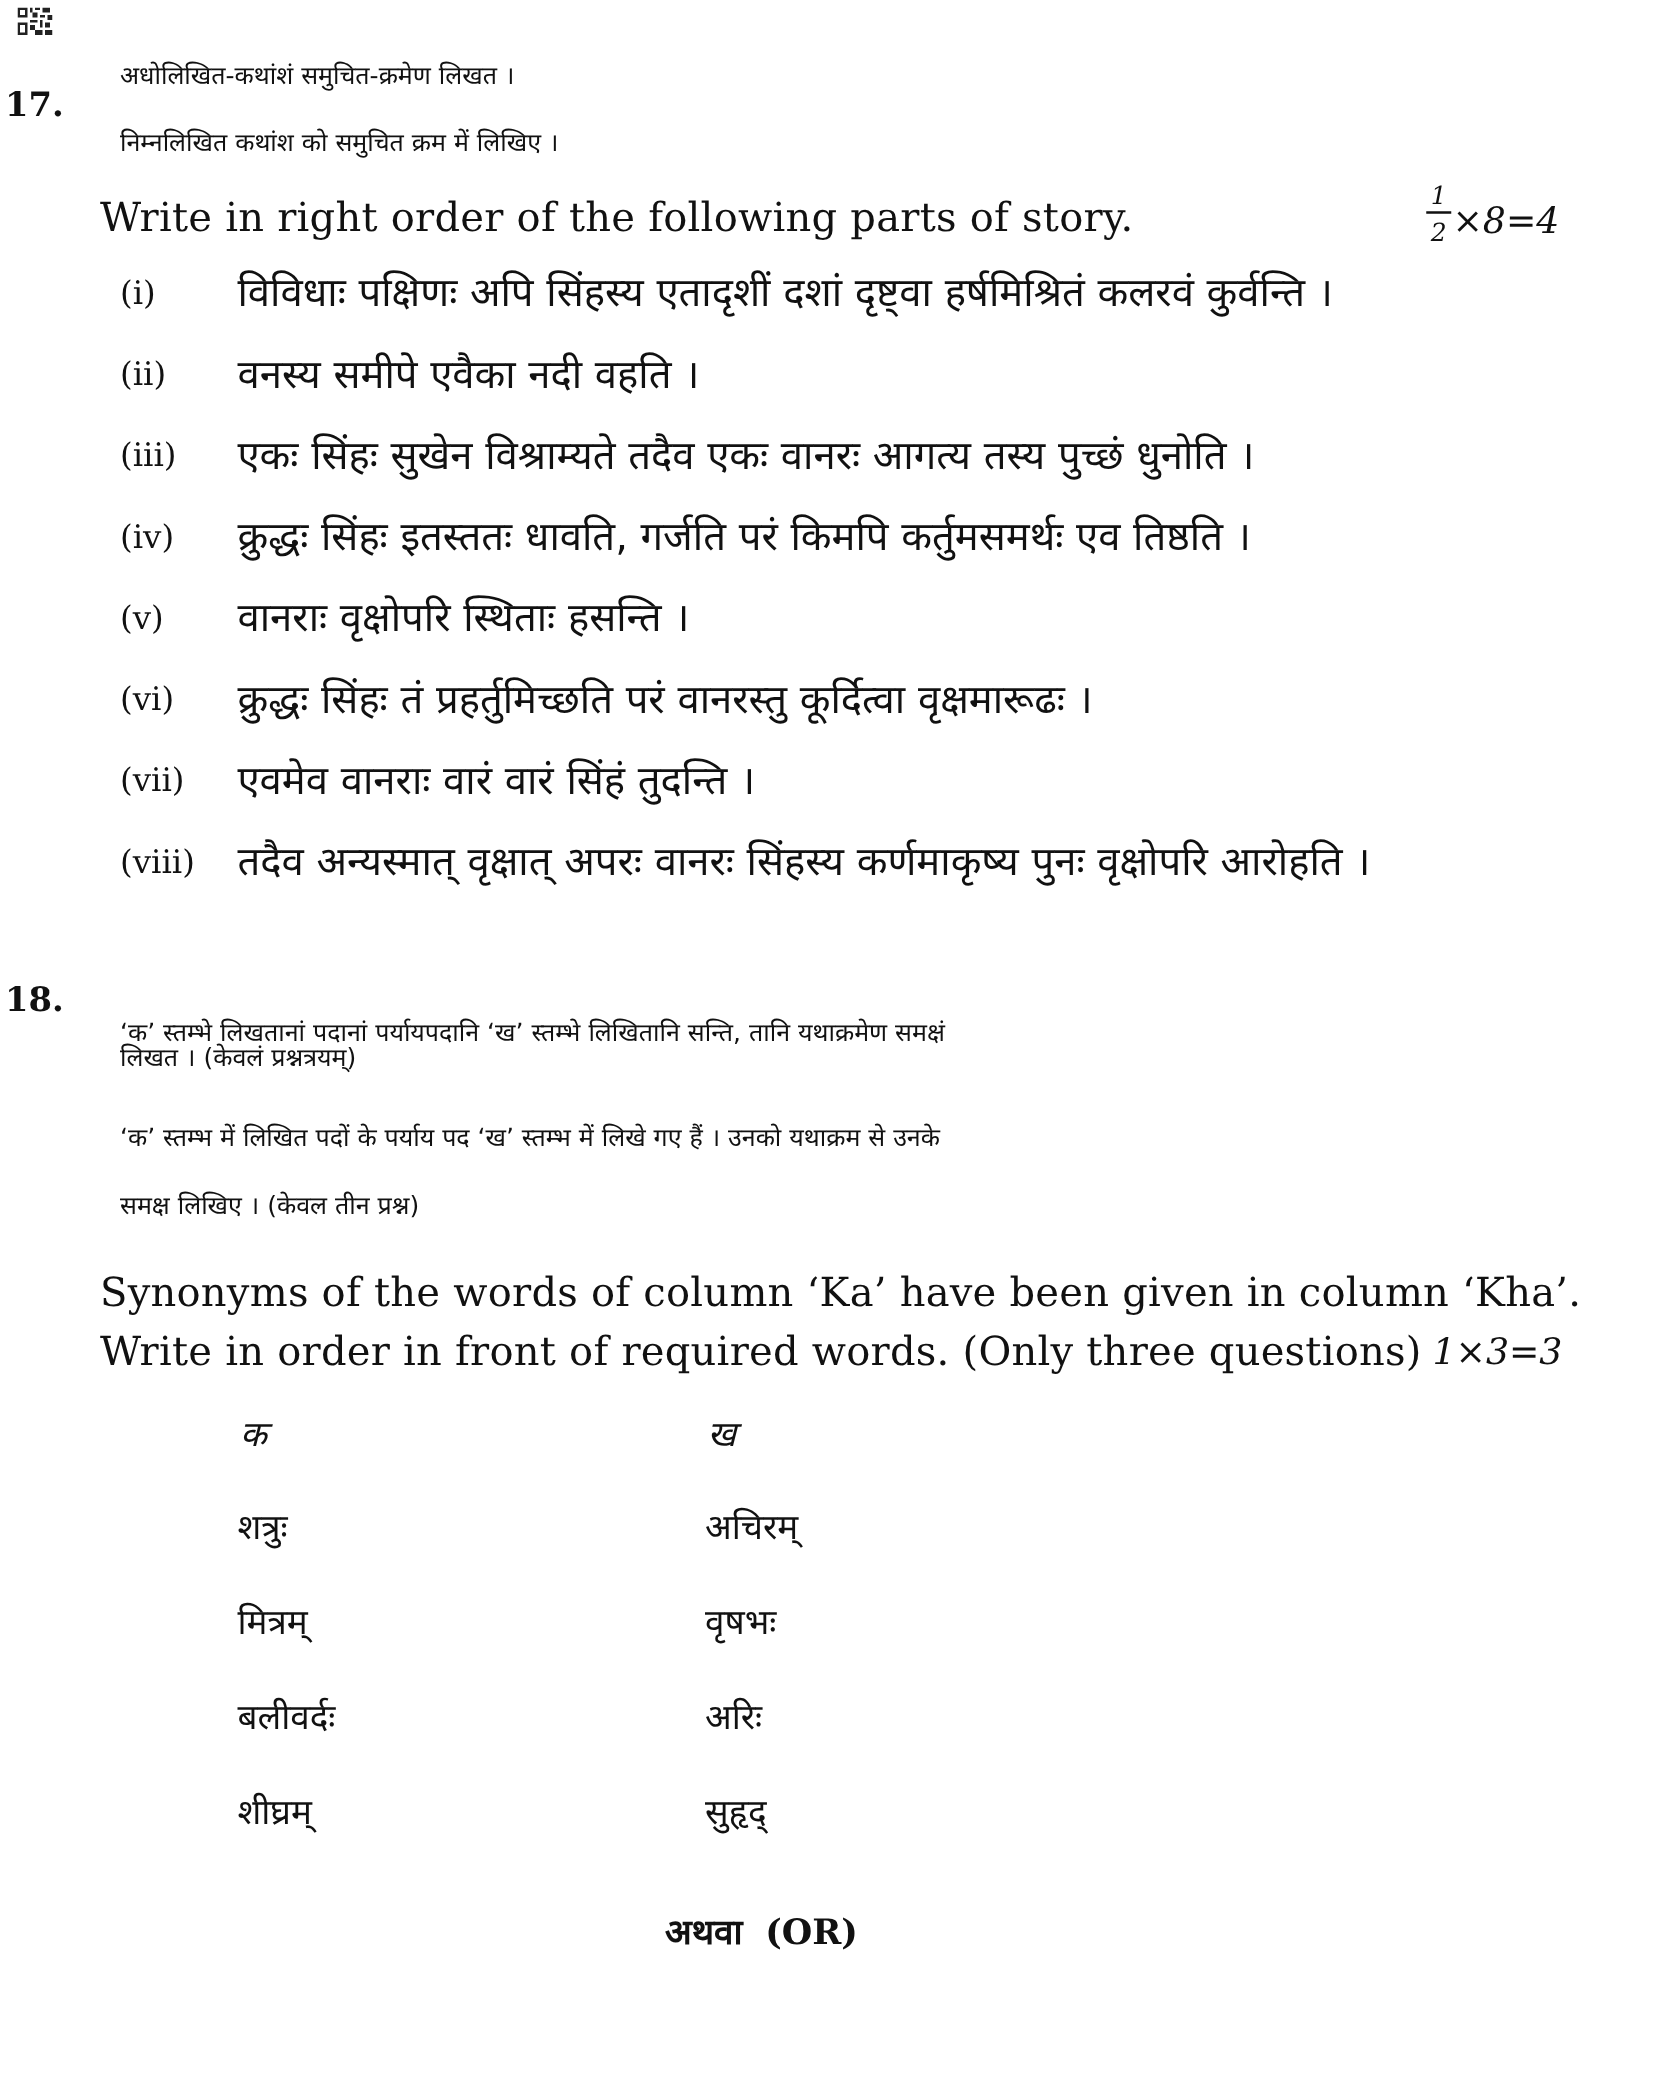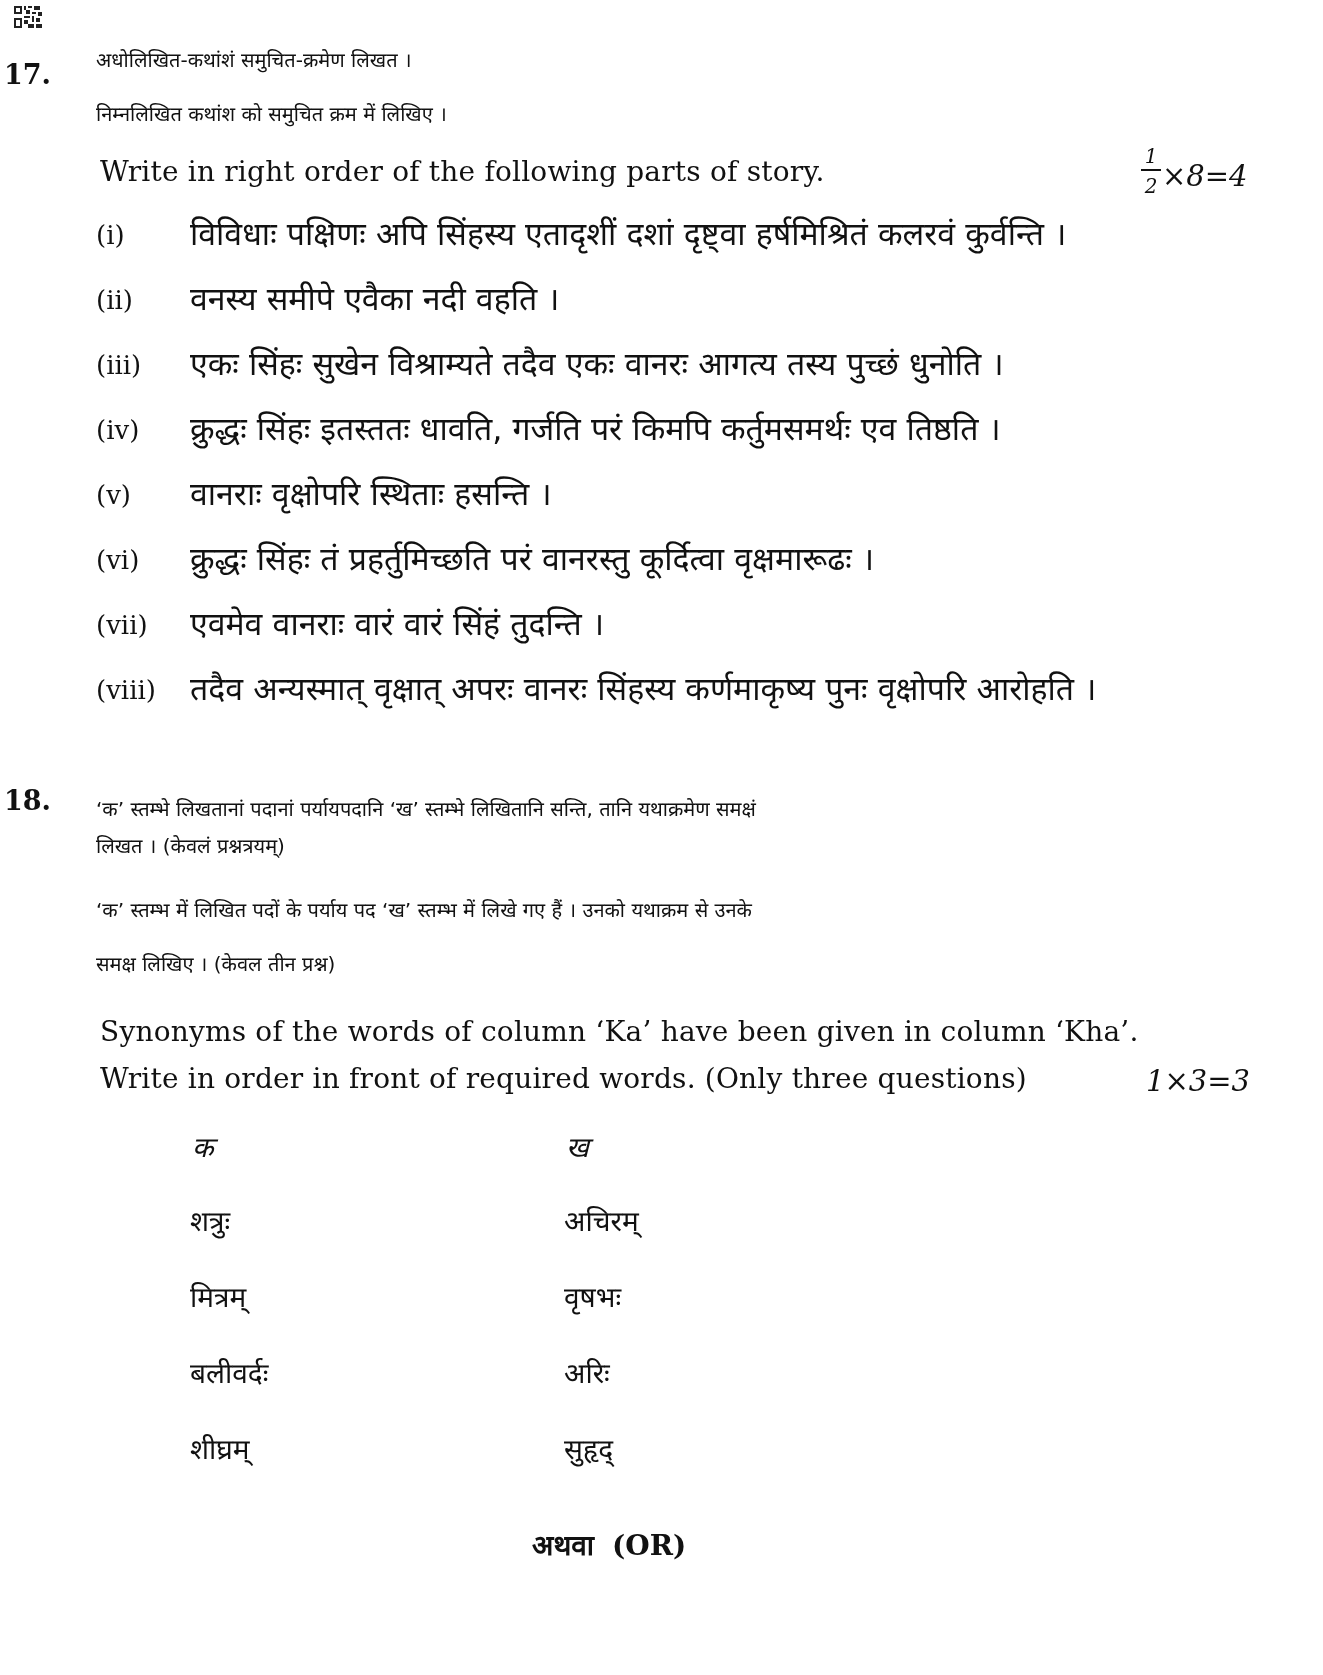--- a/index.html
+++ b/index.html
@@ -32,23 +32,23 @@
     .line {
       position: absolute;
       left: 96px;
       font-family: "DejaVu Sans", sans-serif;
       font-size: 20px;
       white-space: nowrap;
       line-height: 1;
     }
     .eng {
       position: absolute;
-      left: 100px;
-      font-family: "DejaVu Serif", serif;
-      font-size: 28px;
+      left: 80px;
+      font-family: "DejaVu Serif", serif;
+      font-size: 32px;
       white-space: nowrap;
       line-height: 1;
       letter-spacing: 0.2px;
     }
     .item-num {
       position: absolute;
       left: 96px;
       font-family: "DejaVu Serif", serif;
       font-size: 26px;
       line-height: 1;
@@ -126,21 +126,21 @@
   <rect x="12" y="3" width="2" height="2" fill="#222"></rect>
   <rect x="5" y="5" width="3" height="1" fill="#222"></rect>
   <rect x="9" y="5" width="1" height="3" fill="#222"></rect>
   <rect x="11" y="6" width="2" height="2" fill="#222"></rect>
   <rect x="5" y="7" width="2" height="2" fill="#222"></rect>
   <rect x="7" y="9" width="3" height="2" fill="#222"></rect>
   <rect x="11" y="9" width="3" height="2" fill="#222"></rect>
 </svg>
 
 <div>
-  <div class="qnum" style="top:59px;text-align:center;">17.</div>
+  <div class="qnum" style="top:69px;text-align:center;">17.</div>
   <div class="line" style="top:50px;">अधोलिखित-कथांशं समुचित-क्रमेण लिखत ।</div>
   <div class="line" style="top:104px;">निम्नलिखित कथांश को समुचित क्रम में लिखिए ।</div>
   <div class="eng" style="top:158px;">Write in right order of the following parts of story.</div>
 
   <div class="frac">
     <span class="num">1</span>
     <span class="bar"></span>
     <span class="den">2</span>
   </div>
   <div class="marks" style="left:1162px; top:162px;">×8=4</div>
@@ -176,21 +176,21 @@
     </div>
     <div>
       <div class="item-num" style="top:677px;">(viii)</div>
       <div class="item-text" style="top:673px;">तदैव अन्यस्मात् वृक्षात् अपरः वानरः सिंहस्य कर्णमाकृष्य पुनः वृक्षोपरि आरोहति ।</div>
     </div>
   </div>
 </div>
 
 <div>
   <div class="qnum" style="top:785px;">18.</div>
-  <div class="line" style="top:799px;text-align:center;">‘क’ स्तम्भे लिखतानां पदानां पर्यायपदानि ‘ख’ स्तम्भे लिखितानि सन्ति, तानि यथाक्रमेण समक्षं</div>
+  <div class="line" style="top:816px;text-align:center;">‘क’ स्तम्भे लिखतानां पदानां पर्यायपदानि ‘ख’ स्तम्भे लिखितानि सन्ति, तानि यथाक्रमेण समक्षं</div>
   <div class="line" style="top:836px;">लिखत । (केवलं प्रश्नत्रयम्)</div>
   <div class="line" style="top:900px;">‘क’ स्तम्भ में लिखित पदों के पर्याय पद ‘ख’ स्तम्भ में लिखे गए हैं । उनको यथाक्रम से उनके</div>
   <div class="line" style="top:954px;">समक्ष लिखिए । (केवल तीन प्रश्न)</div>
   <div class="eng" style="top:1018px;">Synonyms of the words of column ‘Ka’ have been given in column ‘Kha’.</div>
   <div class="eng" style="top:1065px;">Write in order in front of required words. (Only three questions)</div>
   <div class="marks" style="left:1146px; top:1067px;">1×3=3</div>
 
   <div>
     <div class="col-head" style="left:192px; top:1134px;">क</div>
     <div class="col-head" style="left:566px; top:1134px;">ख</div>

